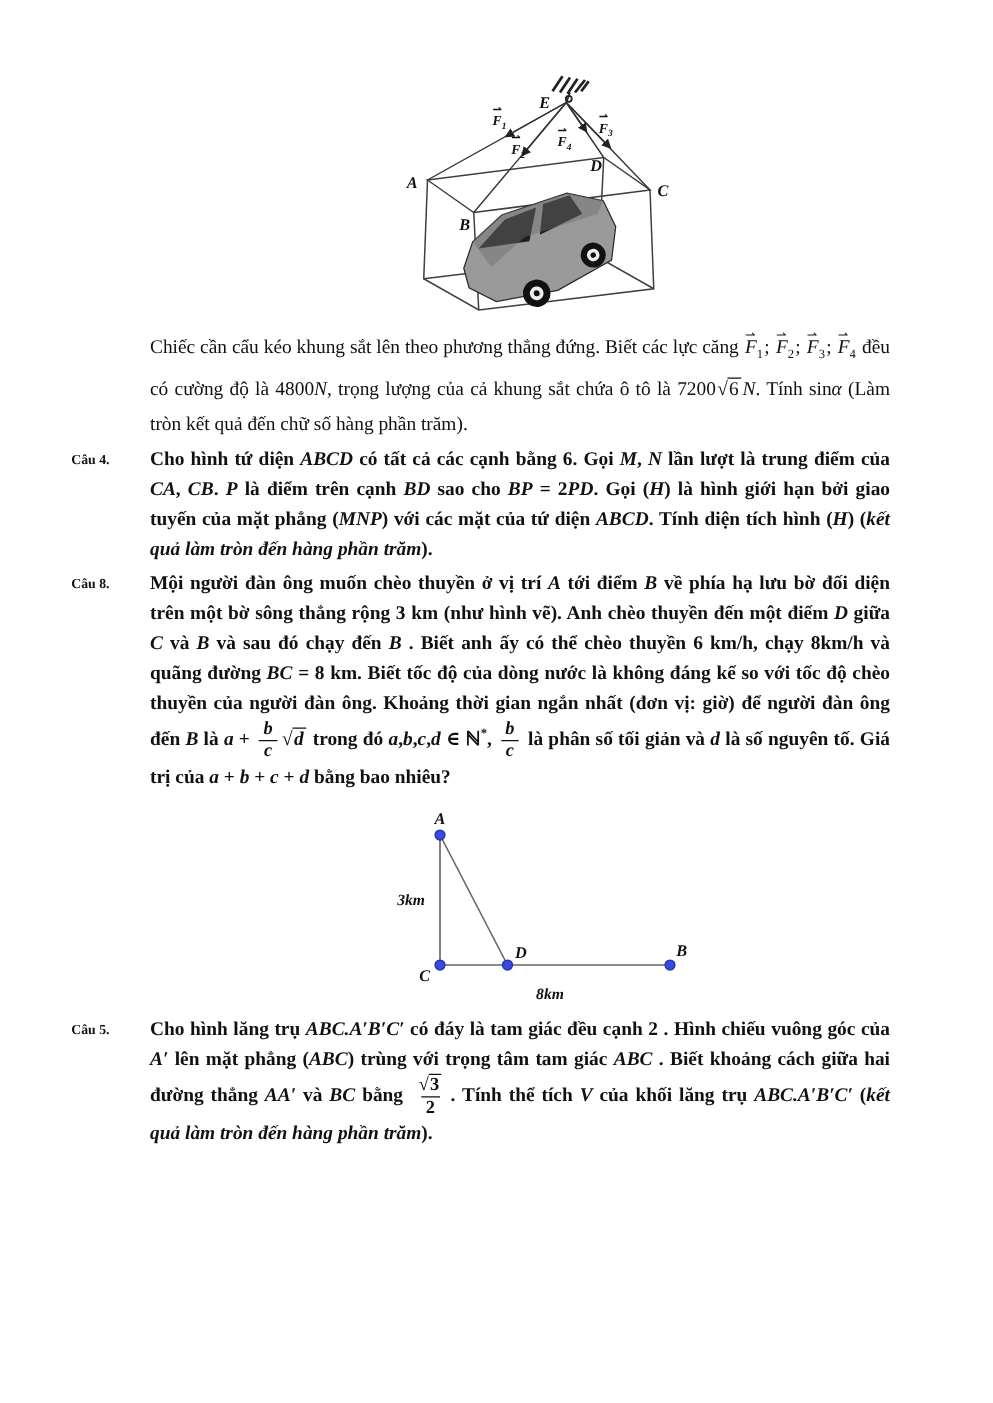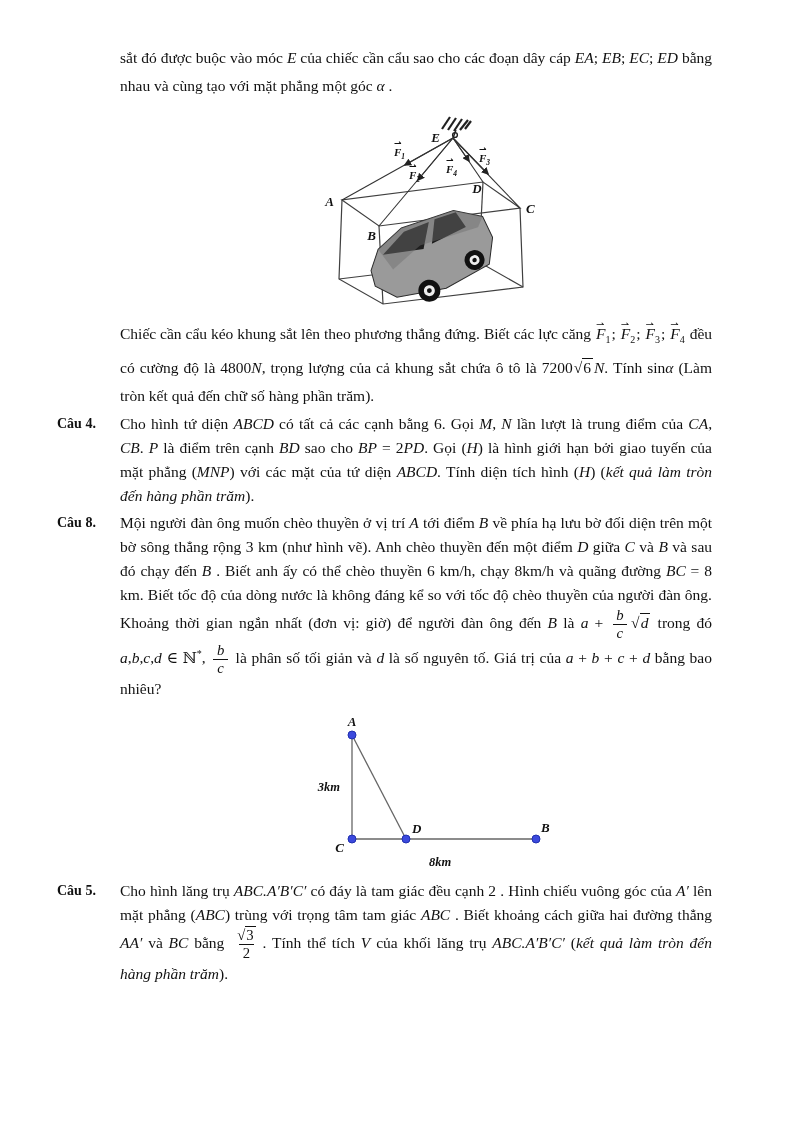--- a/index.html
+++ b/index.html
@@ -3,22 +3,22 @@
 <meta charset="utf-8">
 <style>
   html,body{margin:0;padding:0;}
   body{
     width:794px;height:1122px;background:#ffffff;overflow:hidden;
     font-family:"Liberation Serif","DejaVu Serif",serif;color:#111;
   }
   .page{box-sizing:border-box;width:794px;height:1122px;padding:44px 82px 0 120px;}
   .para{margin:0;line-height:28px;font-size:15.5px;text-align:justify;}
   .q{position:relative;margin:0 0 3px 0;}
-  .qlabel{position:absolute;left:-63px;top:0;font-weight:bold;font-size:14px;line-height:24px;white-space:nowrap;}
-  .qbody{line-height:24px;font-size:15.5px;text-align:justify;}
+  .qlabel{position:absolute;left:-63px;top:0;font-weight:bold;font-size:11px;line-height:24px;white-space:nowrap;}
+  .qbody{line-height:24px;font-size:15.5px;text-align:justify;font-weight:bold;}
   .mi{font-style:italic;}
   .emit{font-style:italic;}
   sup{font-size:0.65em;}
   sub{font-size:0.65em;}
   .vec{display:inline-block;position:relative;margin:0 1px;}
   .vec .vec-arrow{position:absolute;top:-9px;left:0;font-size:10px;font-style:normal;font-family:"DejaVu Sans",sans-serif;}
   .sqrt{white-space:nowrap;margin:0 1px;}
   .sqrt .rad{border-top:1.2px solid #111;padding:0 2px 0 1px;}
   .frac{display:inline-flex;flex-direction:column;align-items:center;vertical-align:middle;line-height:1.15;margin:0 3px;font-size:0.95em;}
   .frac .num{padding:0 3px;}
@@ -29,21 +29,20 @@
   .fig-river{margin:12px 0 6px 0;}
   .fig-river svg{margin-left:28px;}
   .figtext{font-family:"Liberation Serif","DejaVu Serif",serif;font-style:italic;font-weight:600;}
   .farrow{font-family:"DejaVu Sans",sans-serif;font-style:normal;}
 </style>
 </head>
 <body>
 
 <div class="page">
 
-  <p class="para">sắt đó được buộc vào móc <span class="mi">E</span> của chiếc cần cẩu sao cho các đoạn dây cáp <span class="mi">EA</span>; <span class="mi">EB</span>; <span class="mi">EC</span>; <span class="mi">ED</span> bằng nhau và cùng tạo với mặt phẳng một góc <span class="mi">α</span> .</p>
 
   <div class="fig fig-crane">
     <svg width="220" height="200" viewBox="0 0 220 200">
 
       <g stroke="#222" stroke-width="2.2" fill="none">
         <path d="M120,15 L128,3"></path>
           <path d="M126,16 L134,4"></path>
           <path d="M132,17 L140,5"></path>
           <path d="M138,16 L146,6"></path>
           <path d="M143,15 L149,7"></path>

